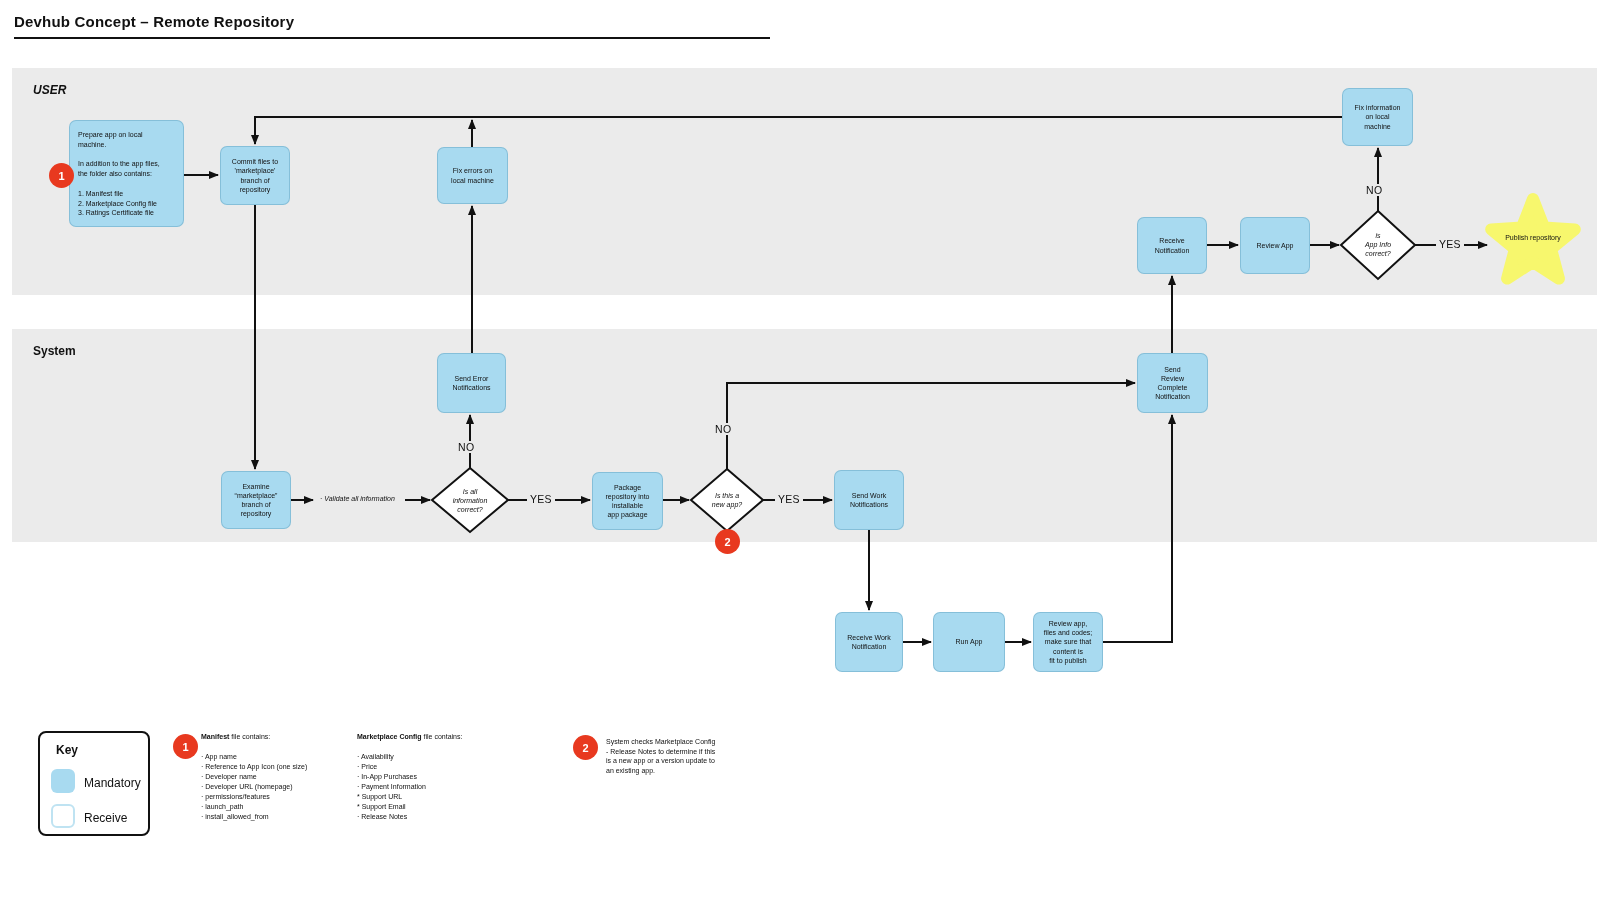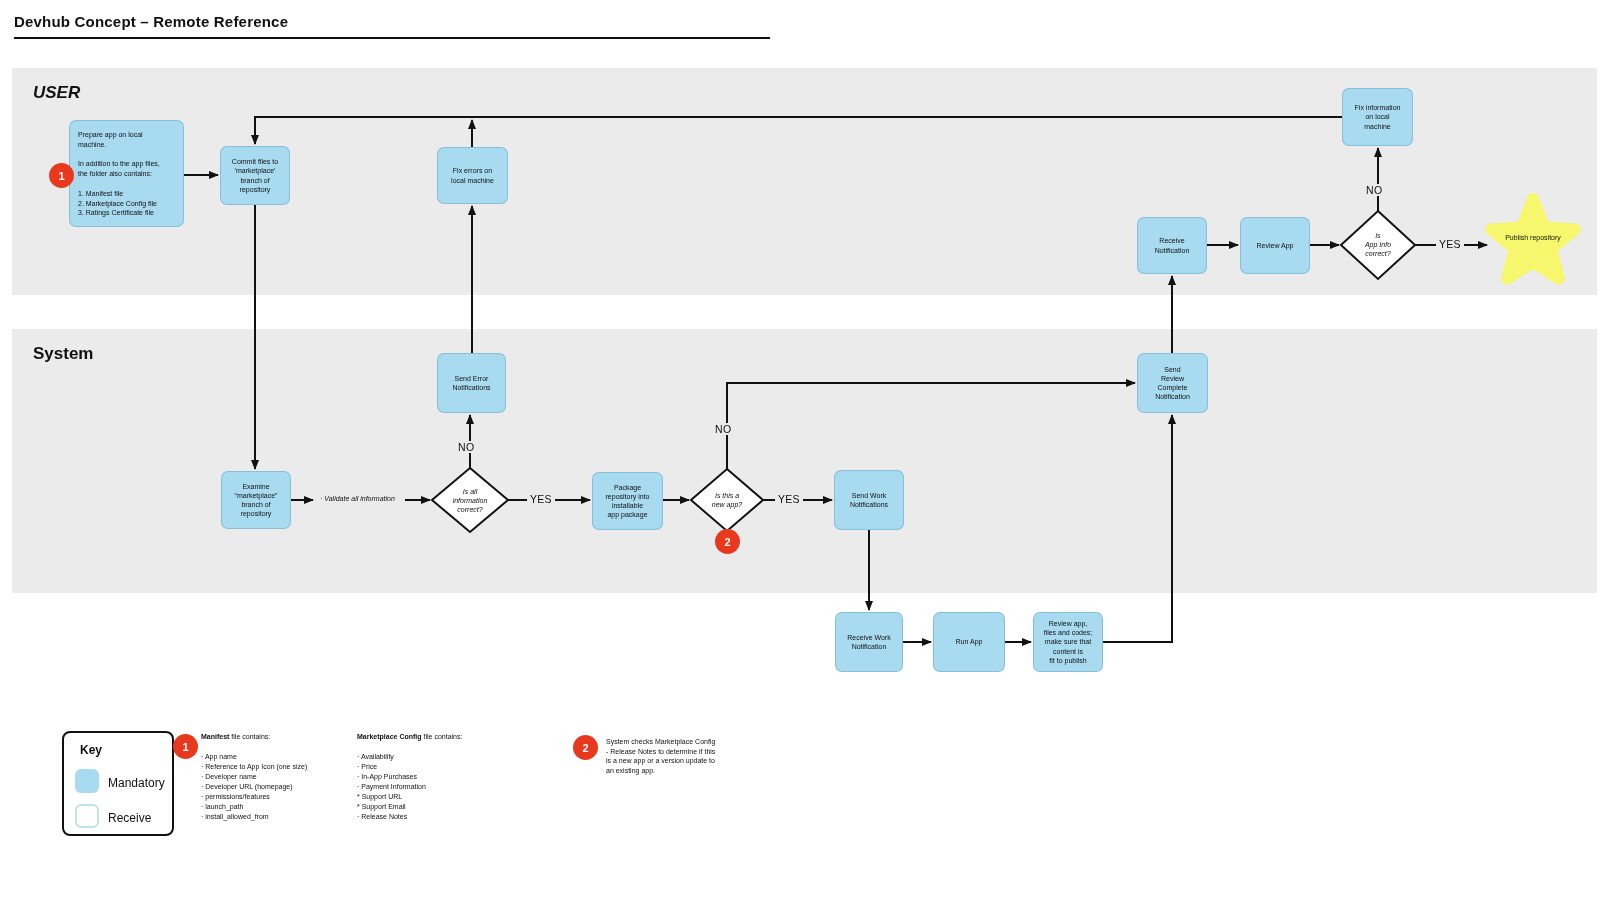--- a/index.html
+++ b/index.html
@@ -11,21 +11,21 @@
     --ink:#111;
   }
   html,body{margin:0;padding:0;background:#fff;}
   .canvas{
     position:relative;width:1609px;height:908px;overflow:hidden;background:#fff;
     font-family:"Liberation Sans","DejaVu Sans",sans-serif;color:var(--ink);
   }
   .title{position:absolute;left:14px;top:13px;font-size:15px;font-weight:bold;letter-spacing:.2px;}
   .title-rule{position:absolute;left:14px;top:37px;width:756px;height:2px;background:#111;}
   .lane{position:absolute;left:12px;width:1585px;background:var(--lane-bg);}
-  .lane-label{position:absolute;left:21px;top:15px;font-size:17px;font-weight:bold;}
+  .lane-label{position:absolute;left:21px;top:15px;font-size:12px;font-weight:bold;}
   .lane-label.it{font-style:italic;}
   .wires{position:absolute;left:0;top:0;z-index:2;}
   .wire{fill:none;stroke:#111;stroke-width:2px;}
   .node{
     position:absolute;z-index:3;background:var(--box-fill);
     border:1px solid rgba(70,140,175,.35);border-radius:7px;
     display:flex;align-items:center;justify-content:center;text-align:center;
     font-size:7px;line-height:1.3;white-space:pre-line;padding:2px;box-sizing:border-box;
   }
   .note{
@@ -48,47 +48,46 @@
     background:var(--lane-bg);padding:0 2px;white-space:nowrap;
   }
   .badge{
     position:absolute;z-index:5;width:25px;height:25px;border-radius:50%;
     background:var(--badge-red);color:#fff;font-size:11px;font-weight:bold;
     display:flex;align-items:center;justify-content:center;
   }
   .keybox{
     position:absolute;z-index:3;background:#fff;border:2px solid #111;border-radius:8px;
     box-sizing:border-box;
-    margin-left:24px;
   }
   .key-title{position:absolute;left:16px;top:10px;font-size:12px;font-weight:bold;}
   .swatch{position:absolute;width:24px;height:24px;border-radius:6px;box-sizing:border-box;}
   .swatch.mandatory{background:var(--box-fill);}
   .swatch.optional{background:#fff;border:2px solid #bfe3f2;}
   .swatch-label{position:absolute;font-size:12px;}
   .fn-head{position:absolute;z-index:3;font-size:7px;}
   .fn-head b{font-weight:bold;}
   .fn-list{position:absolute;z-index:3;font-size:7px;}
   .fn-list div{line-height:10px;}
   .fn-note{
     position:absolute;z-index:3;font-size:7px;line-height:9.5px;white-space:pre-line;
   }
 </style>
 </head>
 <body>
 
 <div class="canvas">
 
-  <div class="title">Devhub Concept – Remote Reference</div>
+  <div class="title">Devhub Concept – Remote Repository</div>
   <div class="title-rule"></div>
 
   <div class="lane" style="top:68px;height:227px;">
     <div class="lane-label it">USER</div>
   </div>
-  <div class="lane" style="top:329px;height:264px;">
+  <div class="lane" style="top:329px;height:213px;">
     <div class="lane-label">System</div>
   </div>
 
   <svg class="wires" width="1609" height="908" viewBox="0 0 1609 908">
     <defs>
       <marker id="ah" markerUnits="userSpaceOnUse" markerWidth="10" markerHeight="8" refX="9" refY="4" orient="auto-start-reverse">
         <path d="M0,0 L10,4 L0,8 z" fill="#111"></path>
       </marker>
     </defs>
     <path class="wire" d="M184,175 H218" marker-end="url(#ah)"></path>

